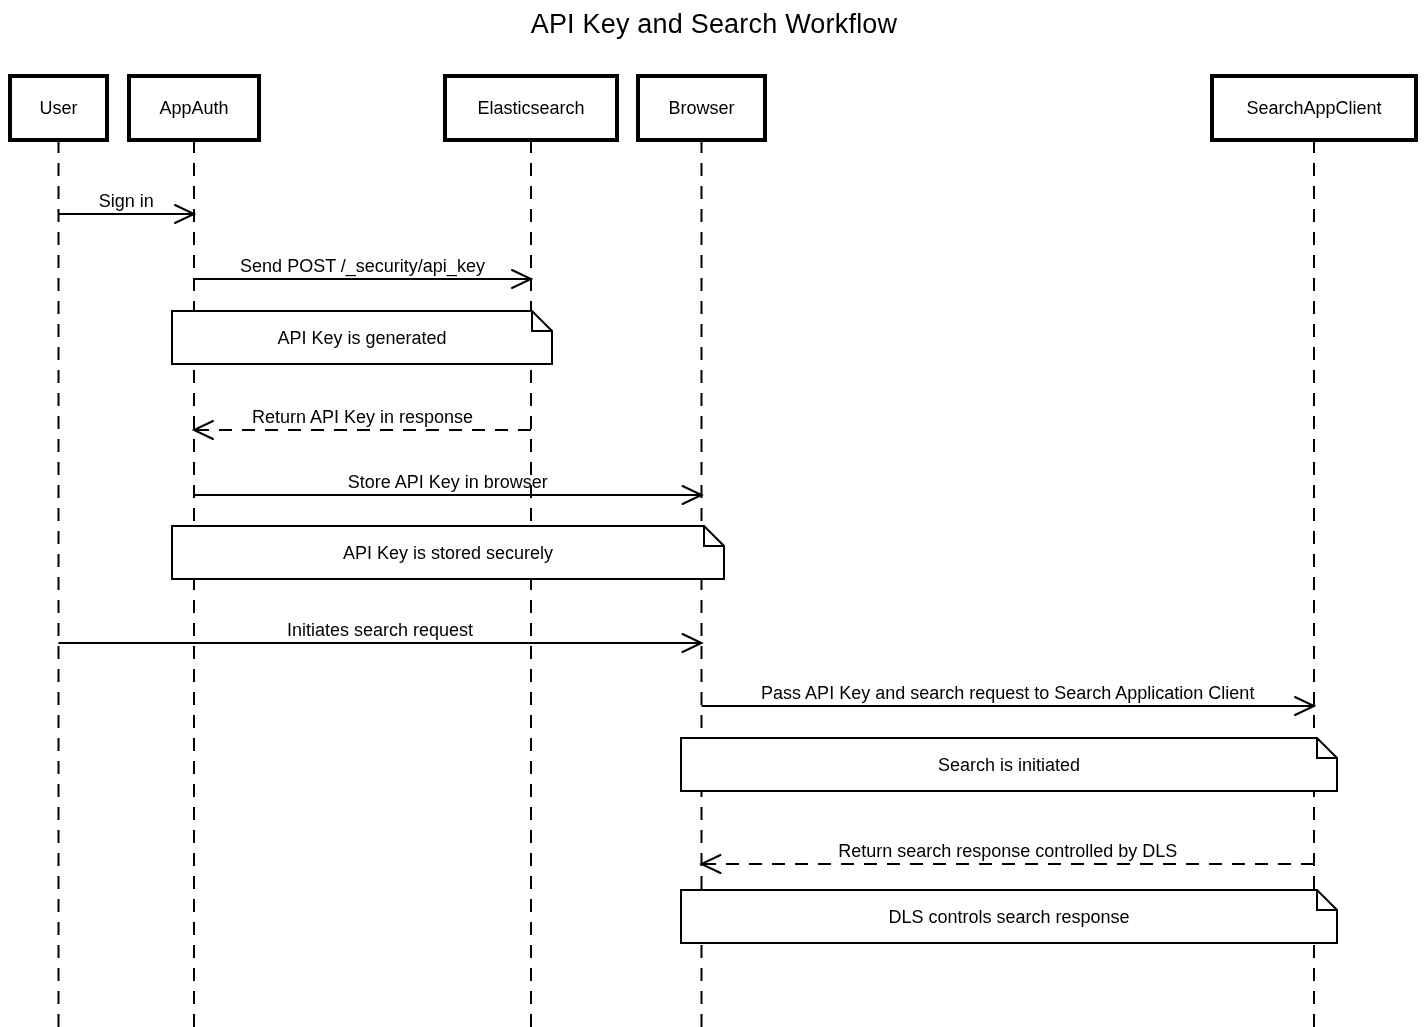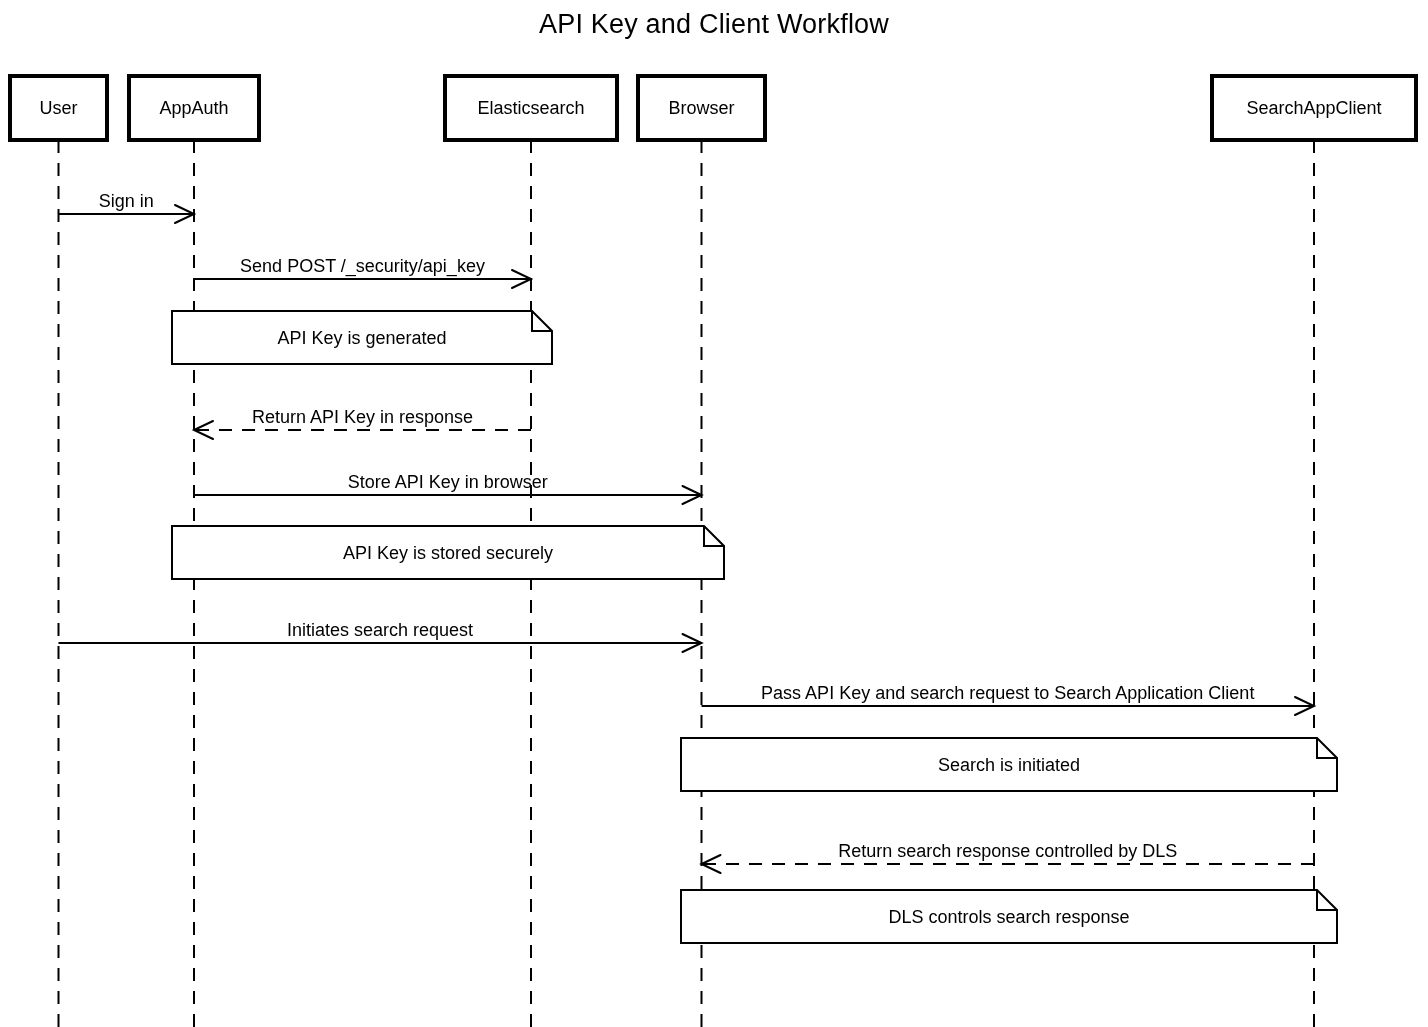--- a/index.html
+++ b/index.html
@@ -30,21 +30,21 @@
   text.label, text.plabel {
     font-family: "Liberation Sans", "DejaVu Sans", sans-serif;
     font-size: 18px;
     fill: #000000;
   }
 </style>
 </head>
 <body>
 
 <div class="canvas">
-  <div class="title">API Key and Client Workflow</div>
+  <div class="title">API Key and Search Workflow</div>
   <svg class="diagram" width="1428" height="1027">
       <defs>
         <marker id="arrowOpen" markerWidth="26" markerHeight="26" refX="22" refY="13" orient="auto" markerUnits="userSpaceOnUse">
           <path d="M3,4 L22,13 L3,22" fill="none" stroke="#000000" stroke-width="2" stroke-linecap="round"></path>
         </marker>
       </defs>
       <line x1="58.5" y1="140" x2="58.5" y2="1027" class="lifeline"></line>
       <line x1="194" y1="140" x2="194" y2="1027" class="lifeline"></line>
       <line x1="531" y1="140" x2="531" y2="1027" class="lifeline"></line>
       <line x1="701.5" y1="140" x2="701.5" y2="1027" class="lifeline"></line>

